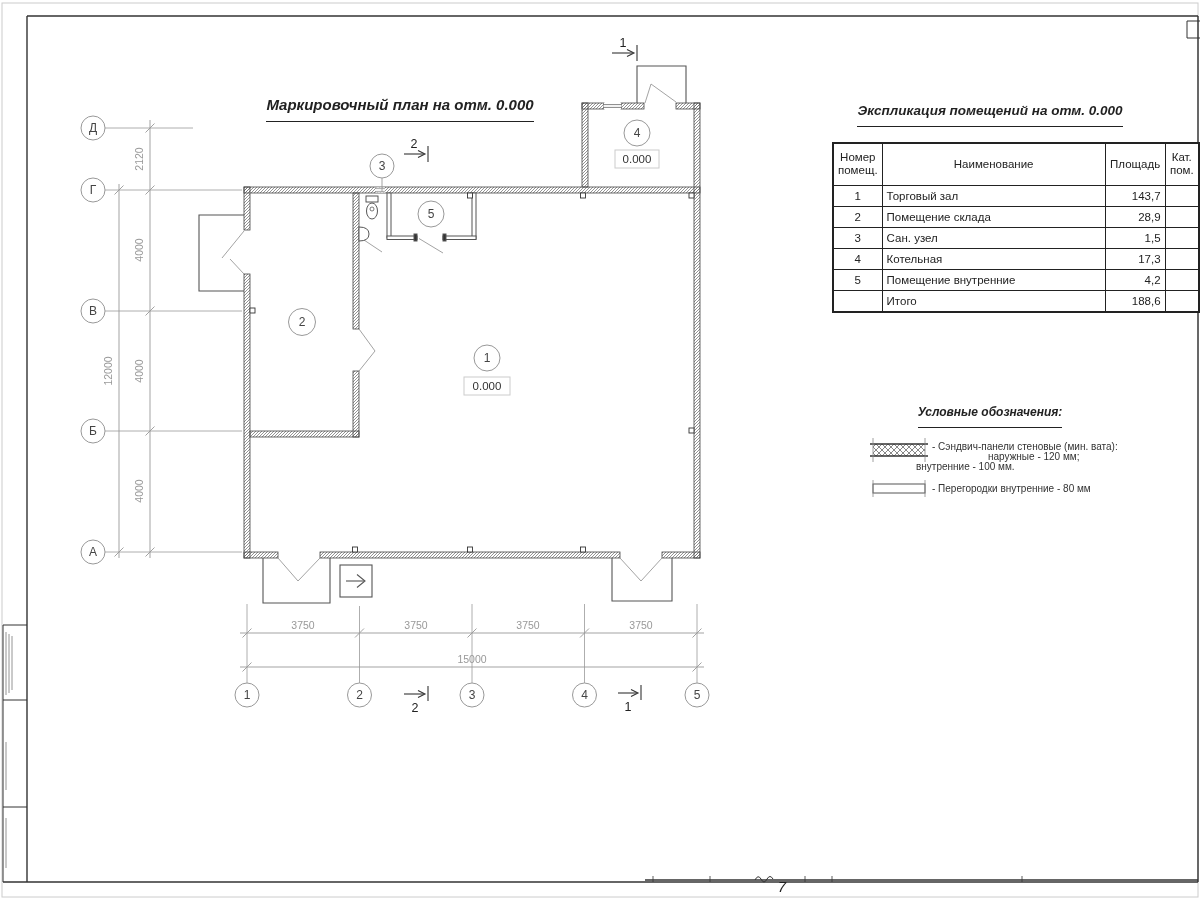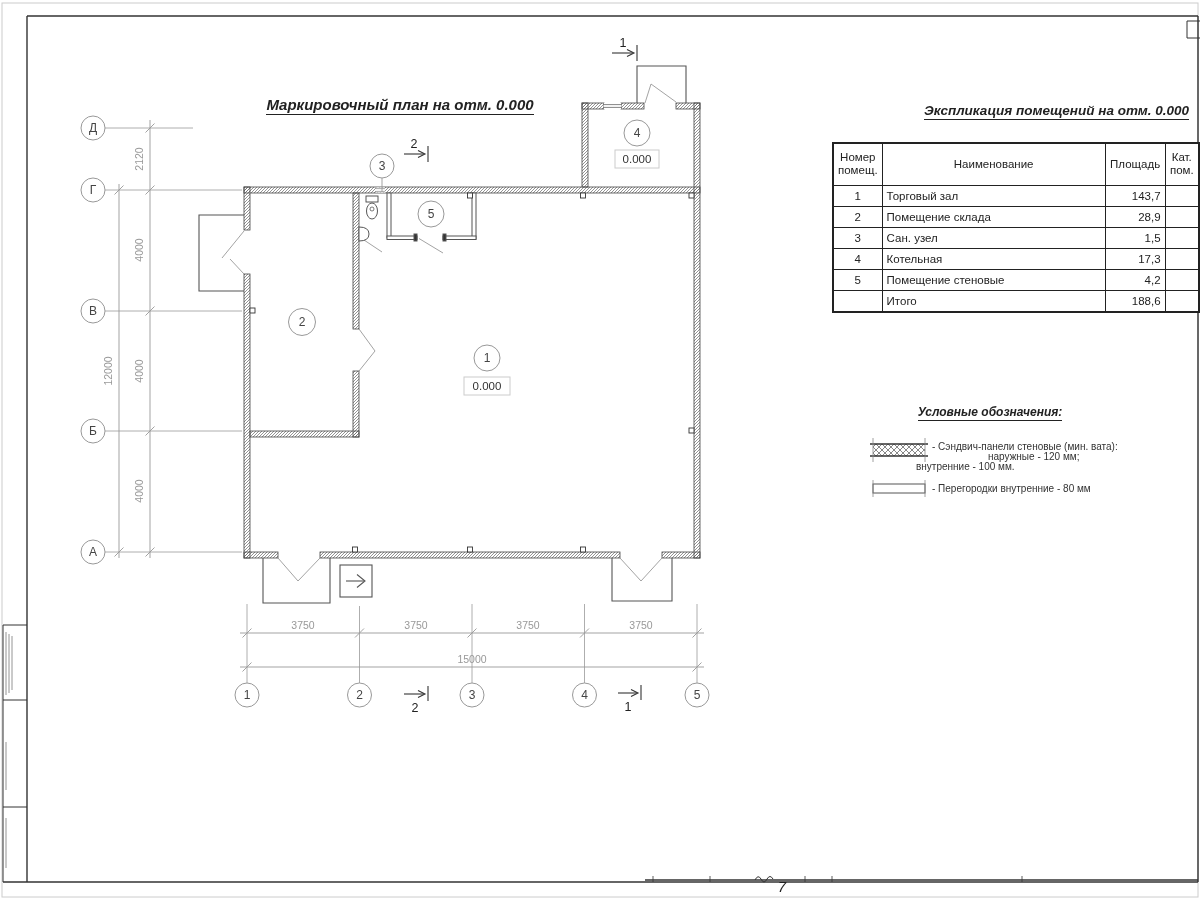--- a/index.html
+++ b/index.html
@@ -1,21 +1,21 @@
 <!DOCTYPE html>
 <html><head>
 <meta charset="utf-8">
 <style>
   html,body{margin:0;padding:0;background:#fff;}
   #sheet{position:relative;width:1200px;height:900px;background:#fff;overflow:hidden;
          font-family:"Liberation Sans", sans-serif;color:#333;}
   #planSvg{position:absolute;left:0;top:0;}
   .ovl{position:absolute;}
   .title-it{font-style:italic;font-weight:bold;color:#222;}
-  .uline{border-bottom:1.4px solid #222;padding-bottom:1px;}
+  .uline{border-bottom:1.4px solid #222;padding-bottom:8px;}
   .legend-txt{font-size:10px;color:#333;white-space:nowrap;text-align:right;}
   
   #roomTable{border-collapse:collapse;border:2px solid #222;table-layout:fixed;background:#fff;}
   #roomTable th,#roomTable td{border:1px solid #222;font-weight:normal;font-size:11.5px;
     padding:0 4px;color:#222;overflow:hidden;}
   #roomTable th{text-align:center;line-height:1.15;}
   #roomTable td{height:20px;}
   .c-num{text-align:center;}
   .c-name{text-align:left;}
   .c-area{text-align:right;}
@@ -298,21 +298,21 @@
       <line x1="873" y1="480" x2="873" y2="497" stroke="#888" stroke-width="0.8"></line>
       <line x1="925" y1="480" x2="925" y2="497" stroke="#888" stroke-width="0.8"></line>
     </g>
   </g>
 </svg>
 
 <div class="ovl" style="left:240px;top:96px;width:320px;text-align:center;">
   <span class="title-it uline" style="font-size:15px;">Маркировочный план на отм. 0.000</span>
 </div>
 
-<div class="ovl" style="left:833px;top:101px;width:356px;text-align:right;">
+<div class="ovl" style="left:812px;top:101px;width:356px;text-align:center;">
   <span class="title-it uline" style="font-size:13.5px;">Экспликация помещений на отм. 0.000</span>
 </div>
 
 <div class="ovl" style="left:788px;top:142px;padding-left:44px;">
   <table id="roomTable">
     <colgroup>
           <col style="width:44px">
           <col style="width:241px">
           <col style="width:60px">
           <col style="width:34px">
@@ -343,21 +343,21 @@
       <td class="c-num"></td>
     </tr>
     <tr>
       <td class="c-num">4</td>
       <td class="c-name">Котельная</td>
       <td class="c-area">17,3</td>
       <td class="c-num"></td>
     </tr>
     <tr>
       <td class="c-num">5</td>
-      <td class="c-name">Помещение стеновые</td>
+      <td class="c-name">Помещение внутренние</td>
       <td class="c-area">4,2</td>
       <td class="c-num"></td>
     </tr>
     <tr>
       <td class="c-num"></td>
       <td class="c-name">Итого</td>
       <td class="c-area">188,6</td>
       <td class="c-num"></td>
     </tr>
   </tbody>

